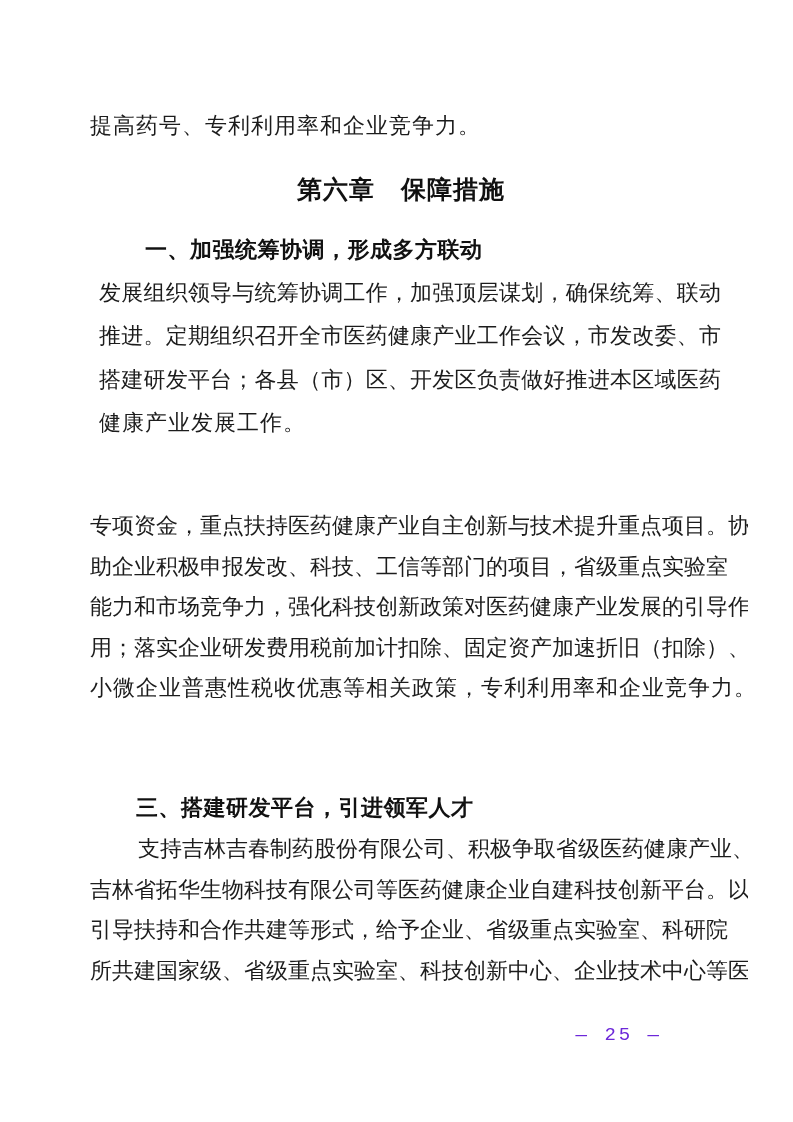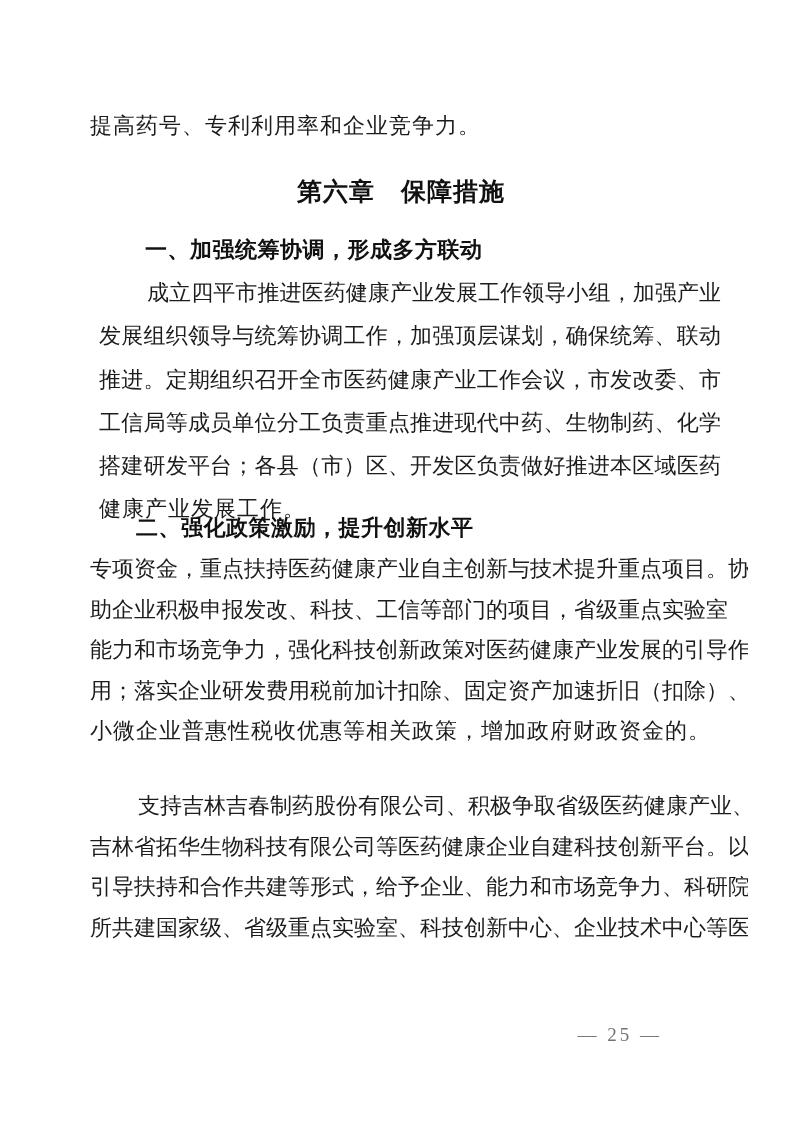--- a/index.html
+++ b/index.html
@@ -24,21 +24,21 @@
   }
   .intro-line {
     top: 104px;
     font-size: 22px;
     line-height: 43px;
     letter-spacing: 1px;
     text-align: left;
   }
   .chapter-heading {
     top: 170px;
-    font-family: Liberation Serif, serif;
+    font-family: Liberation Mono, monospace;
     font-weight: 700;
     font-size: 25px;
     line-height: 43px;
     text-align: center;
     letter-spacing: 1px;
     color: #111111;
   }
   .section { }
   .sec1 { top: 228px; margin-left: 9px; }
   .sec2 { top: 506px; }
@@ -68,60 +68,58 @@
     text-align-last: left;
     letter-spacing: 1px;
   }
   .page-number {
     position: absolute;
     top: 1022px;
     right: 86px;
     font-size: 19px;
     line-height: 26px;
     letter-spacing: 3px;
-    color: #737373;
-    font-family: Liberation Serif, serif;
+    color: #6d28d9;
+    font-family: Liberation Mono, monospace;
   }
 </style>
 </head>
 <body>
 
 <div class="page">
 
   <div class="content-col intro-line">提高药号、专利利用率和企业竞争力。</div>
 
   <div class="content-col chapter-heading">第六章　保障措施</div>
 
   <div class="content-col section sec1">
     <div class="section-heading">一、加强统筹协调，形成多方联动</div>
     <div class="para">
-        <div class="line first">成立四平市推进医药健康产业发展工作领导小组，加强产业</div>
         <div class="line">发展组织领导与统筹协调工作，加强顶层谋划，确保统筹、联动</div>
         <div class="line">推进。定期组织召开全市医药健康产业工作会议，市发改委、市</div>
-        <div class="line">工信局等成员单位分工负责重点推进现代中药、生物制药、化学</div>
         <div class="line">搭建研发平台；各县（市）区、开发区负责做好推进本区域医药</div>
         <div class="line last">健康产业发展工作。</div>
       </div>
   </div>
 
   <div class="content-col section sec2">
-    <div class="section-heading">二、强化政策激励，提升创新水平</div>
     <div class="para">
         <div class="line">专项资金，重点扶持医药健康产业自主创新与技术提升重点项目。协</div>
         <div class="line">助企业积极申报发改、科技、工信等部门的项目，省级重点实验室</div>
         <div class="line">能力和市场竞争力，强化科技创新政策对医药健康产业发展的引导作</div>
         <div class="line">用；落实企业研发费用税前加计扣除、固定资产加速折旧（扣除）、</div>
-        <div class="line last">小微企业普惠性税收优惠等相关政策，增加政府财政资金的。</div>
+        <div class="line last">小微企业普惠性税收优惠等相关政策，专利利用率和企业竞争力。</div>
       </div>
   </div>
 
   <div class="content-col section sec3">
+    <div class="section-heading">三、搭建研发平台，引进领军人才</div>
     <div class="para">
         <div class="line first">支持吉林吉春制药股份有限公司、积极争取省级医药健康产业、</div>
         <div class="line">吉林省拓华生物科技有限公司等医药健康企业自建科技创新平台。以</div>
-        <div class="line">引导扶持和合作共建等形式，给予企业、能力和市场竞争力、科研院</div>
+        <div class="line">引导扶持和合作共建等形式，给予企业、省级重点实验室、科研院</div>
         <div class="line">所共建国家级、省级重点实验室、科技创新中心、企业技术中心等医</div>
       </div>
   </div>
 
   <div class="page-number">— 25 —</div>
 
 </div>
 
 </body></html>

